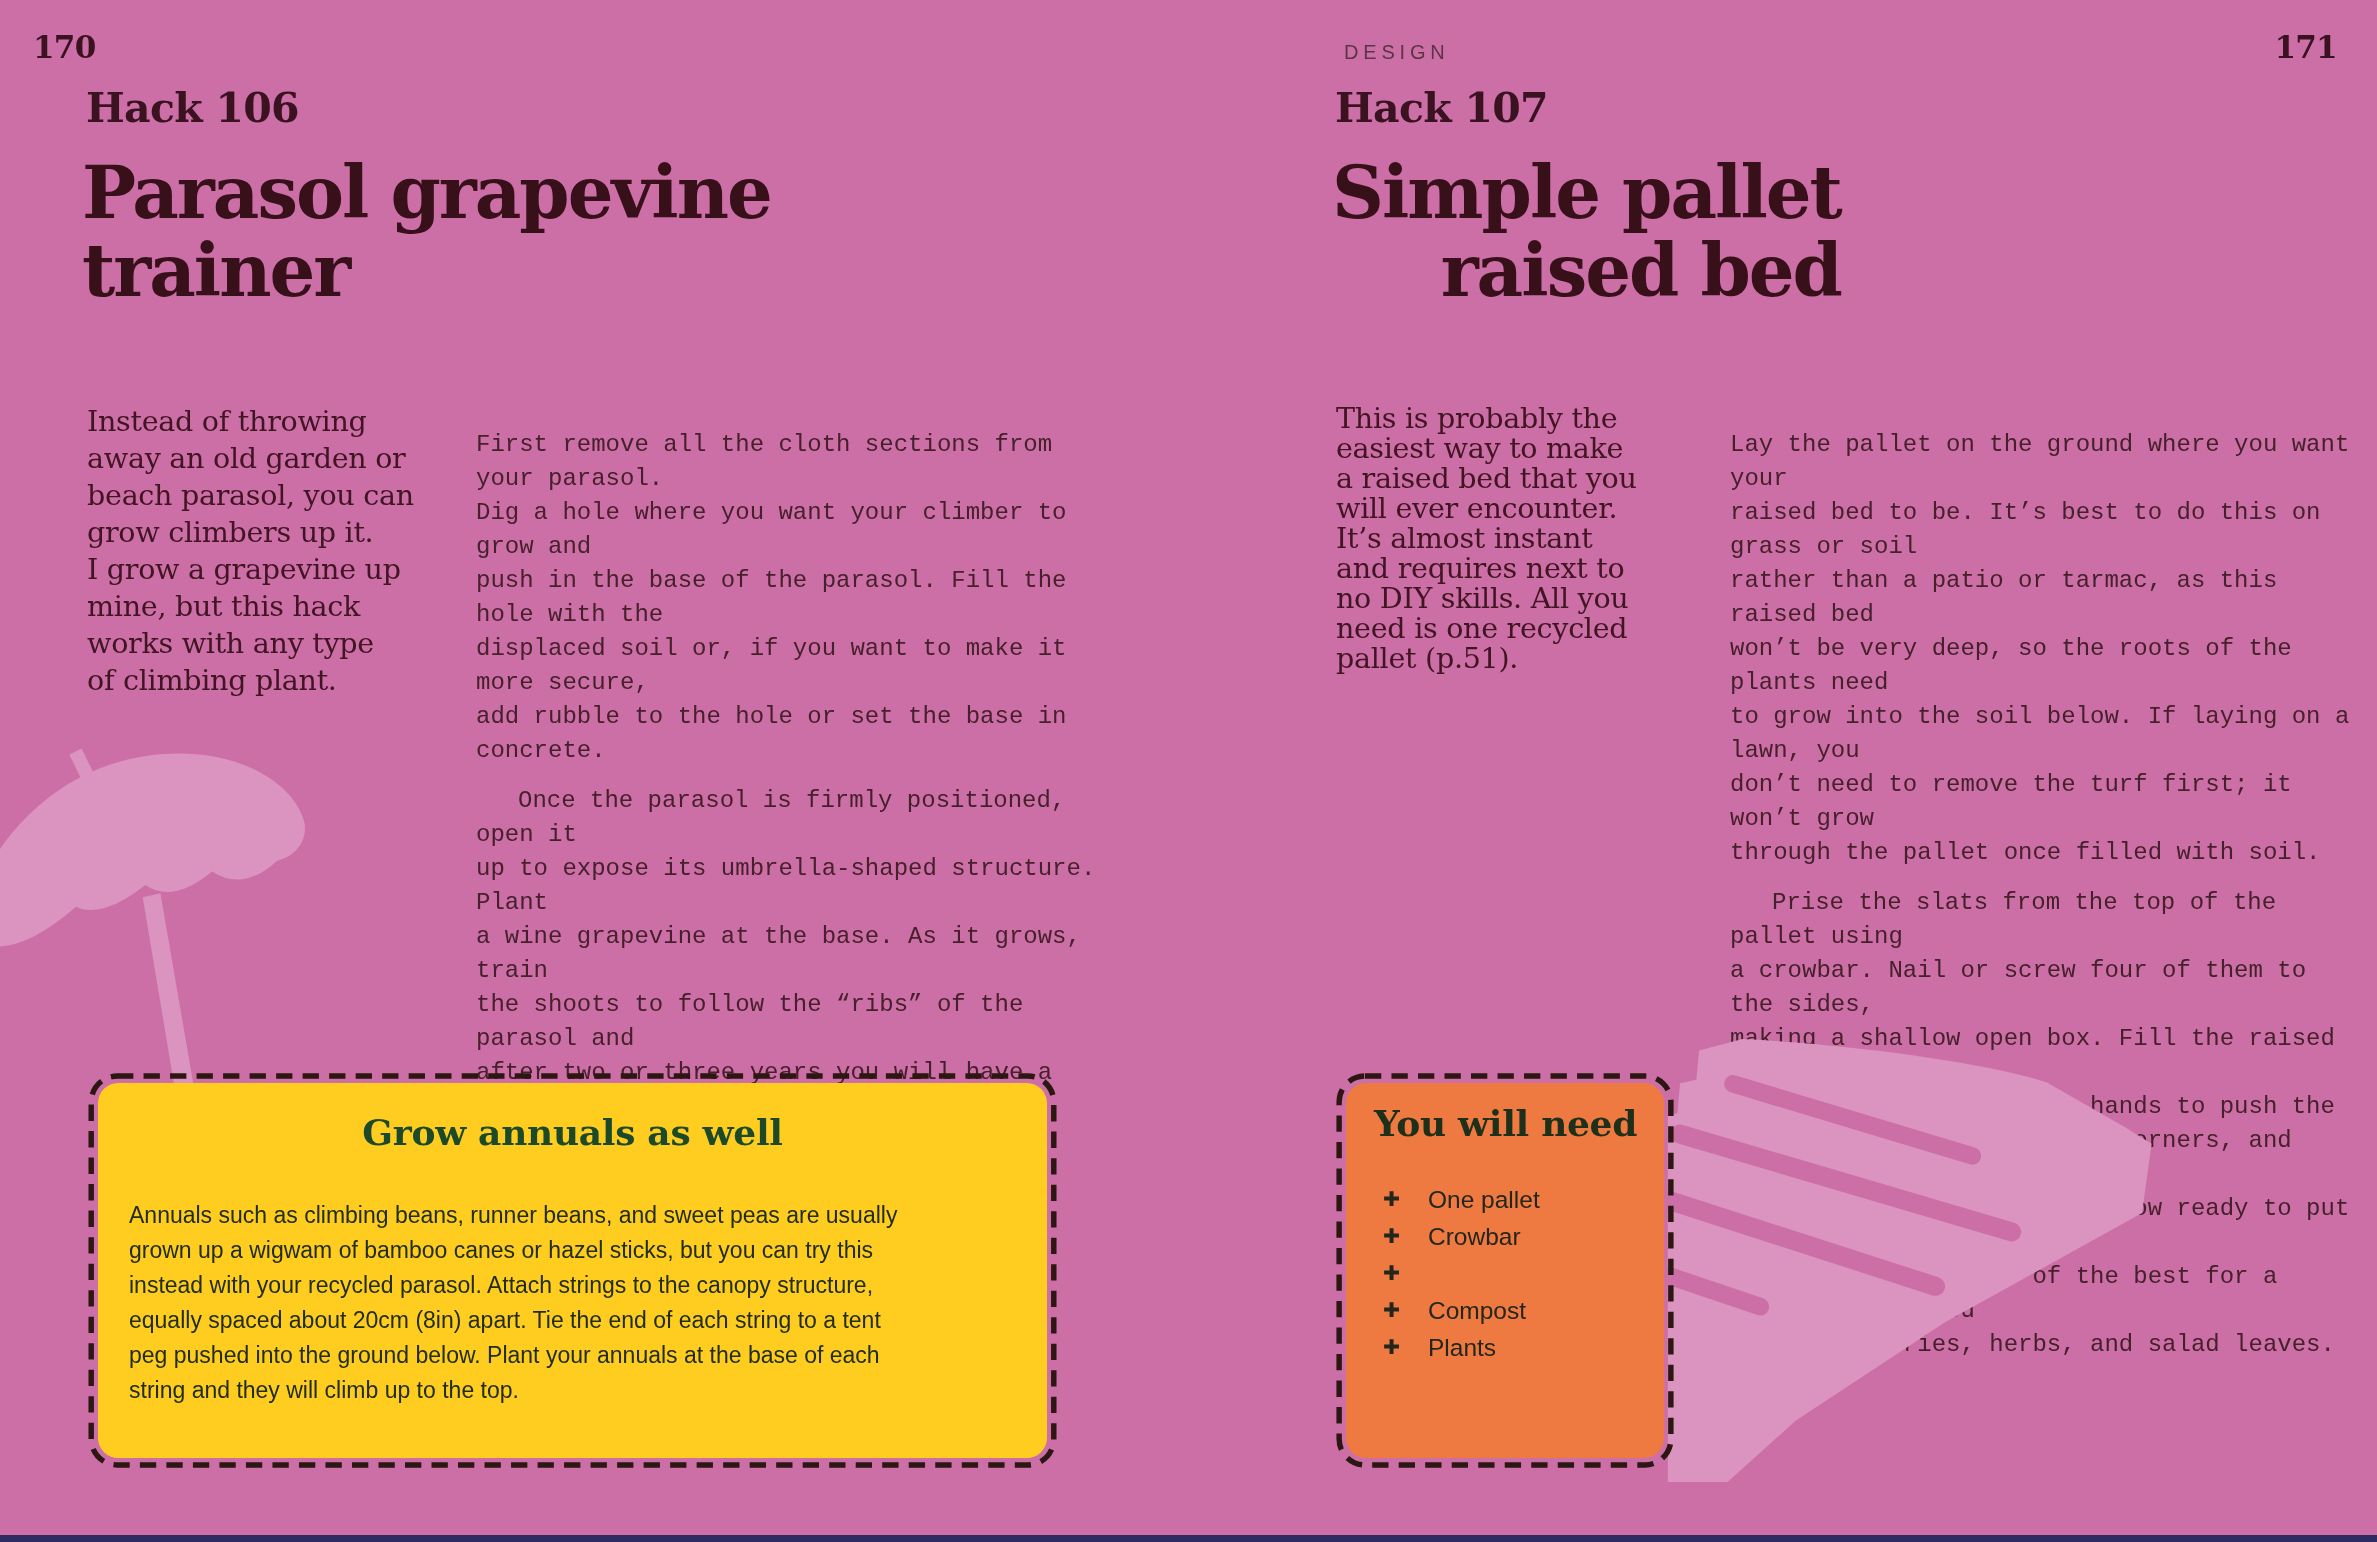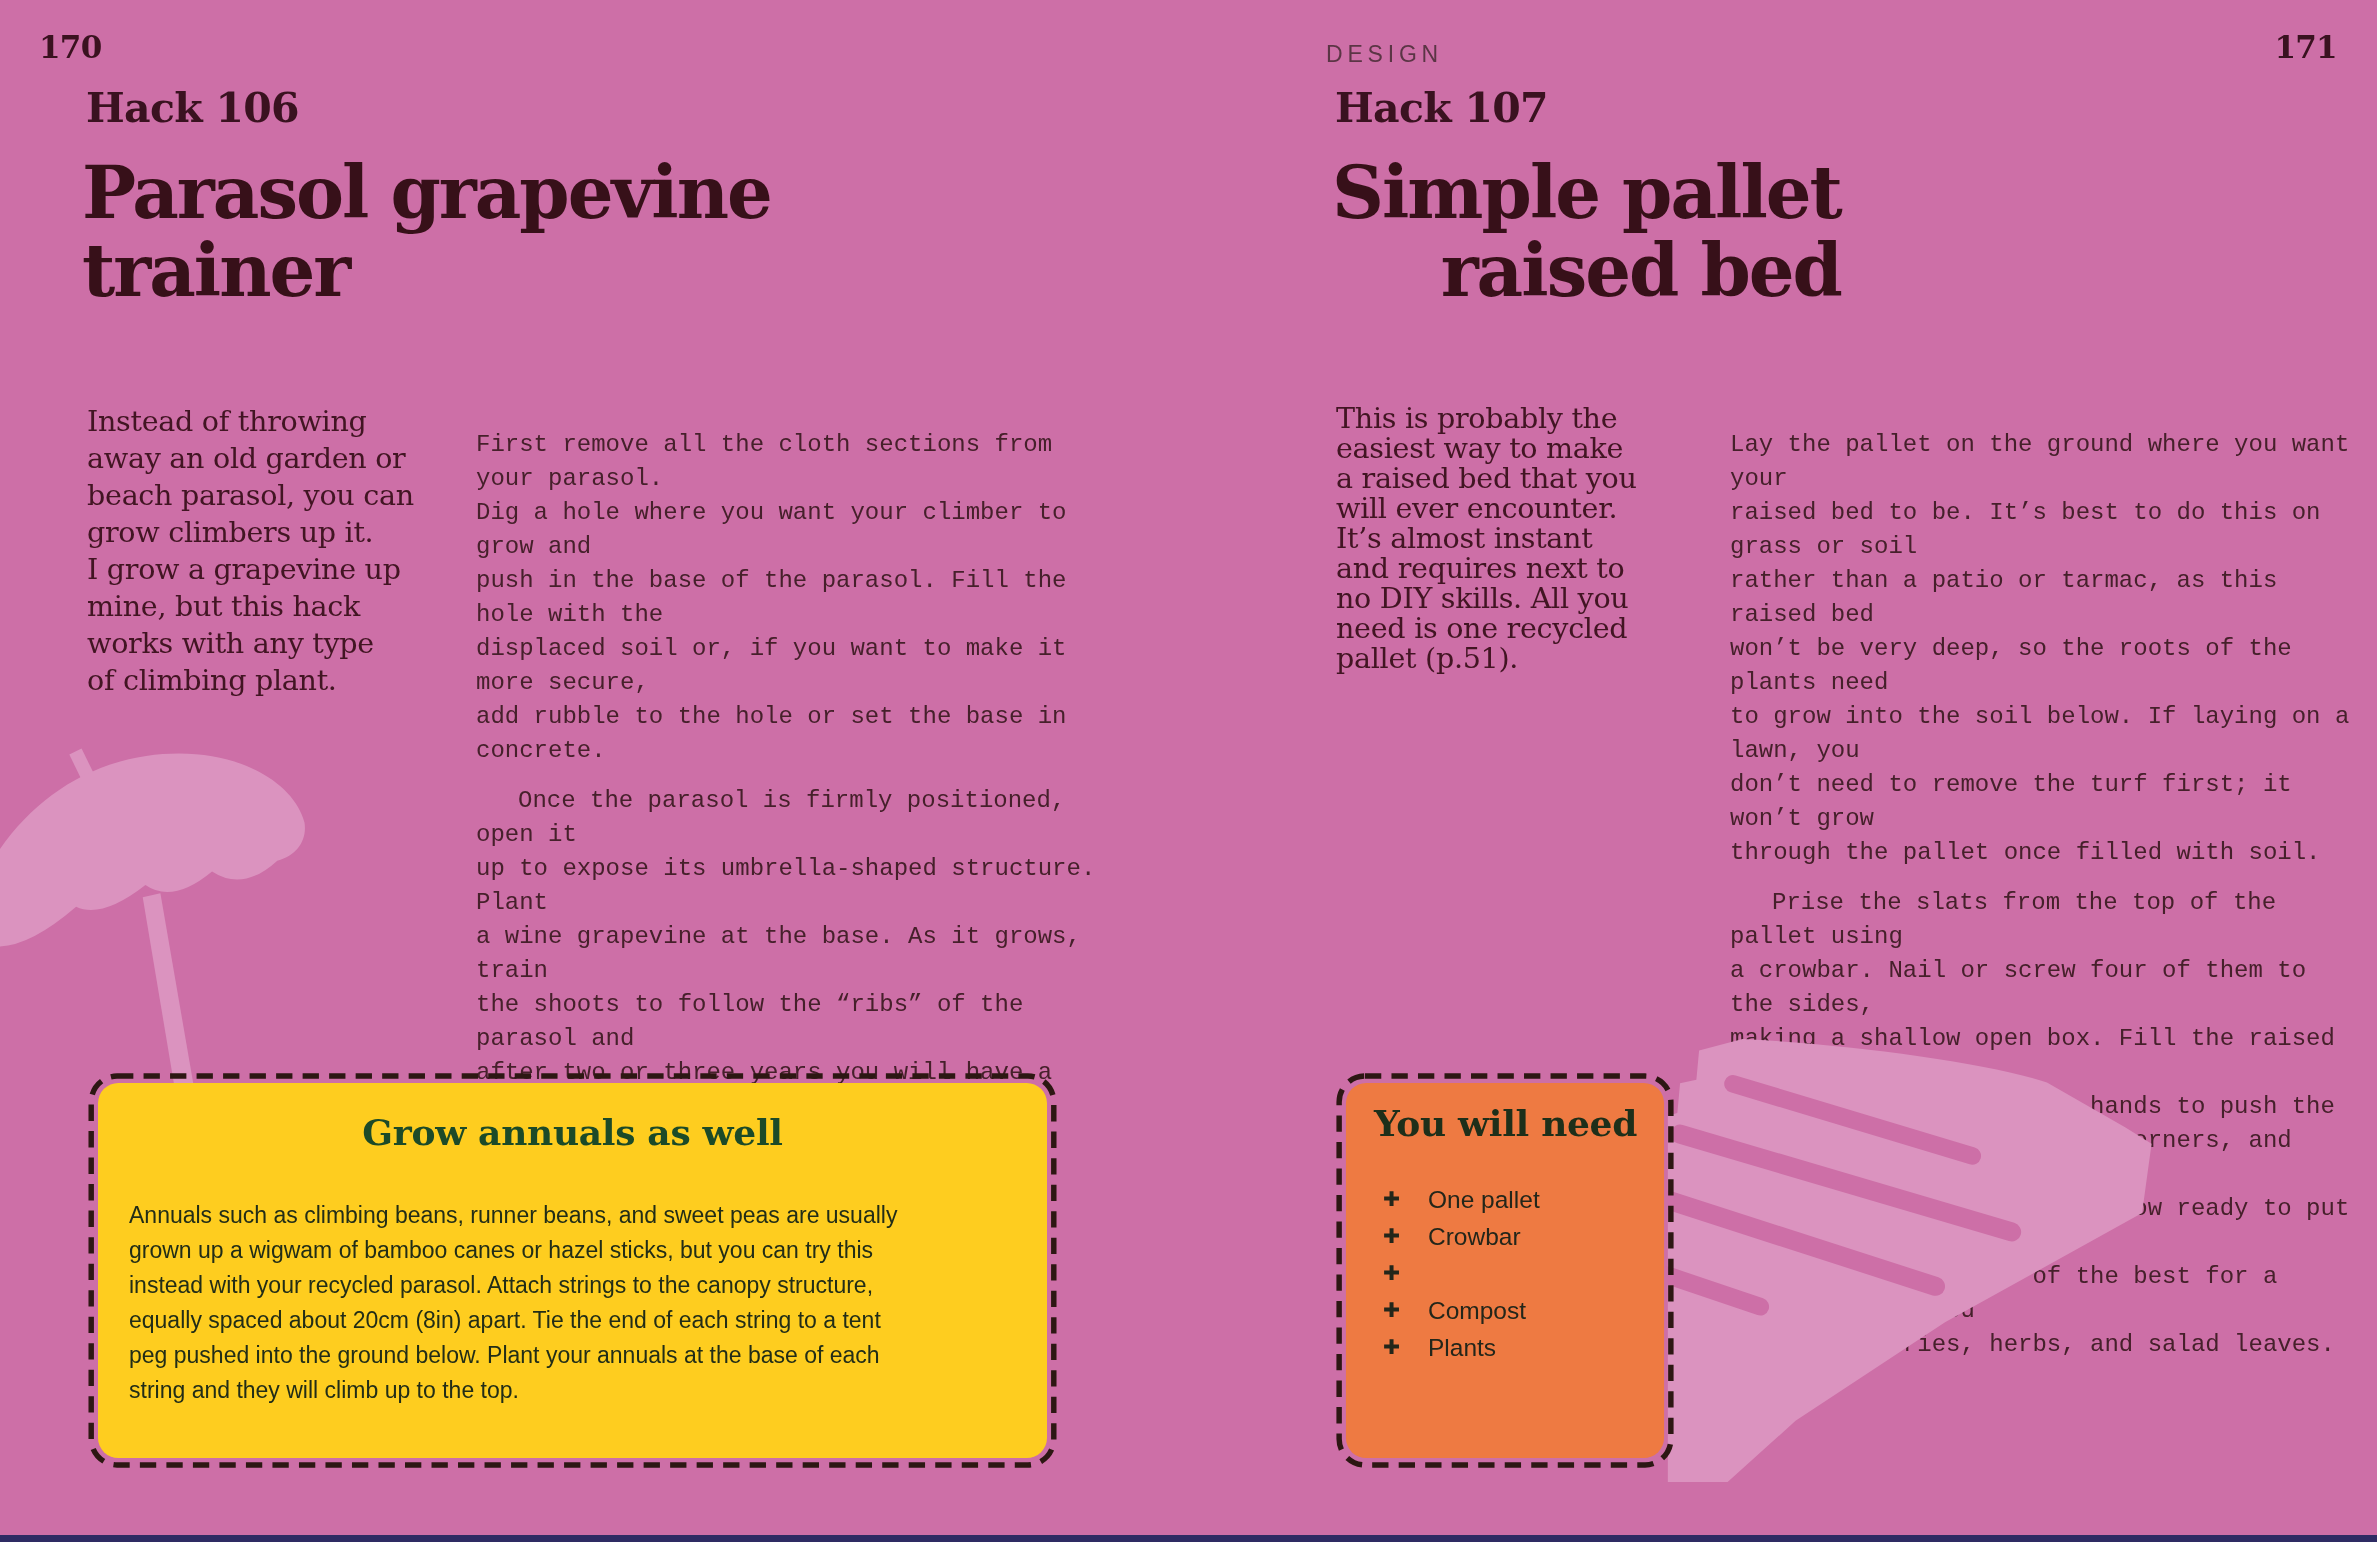--- a/index.html
+++ b/index.html
@@ -12,26 +12,26 @@
   }
   .page{position:absolute;top:0;width:1189px;height:1542px;}
   .page.left{left:0;}
   .page.right{left:1189px;}
 
   .pagenum{
     position:absolute;top:28.6px;
     font-family:"DejaVu Serif", serif;font-weight:700;
     font-size:31px;color:#3a1220;letter-spacing:-0.7px;
   }
-  .pagenum.pn-left{left:39px;}
+  .pagenum.pn-left{left:33px;}
   .pagenum.pn-right{right:41px;}
 
   .section-label{
-    position:absolute;left:137px;top:41px;
-    font-size:23px;letter-spacing:4.8px;color:#5b3545;
+    position:absolute;left:155px;top:41px;
+    font-size:20px;letter-spacing:4.8px;color:#5b3545;
   }
 
   .hack-label{
     position:absolute;left:86px;top:84px;
     font-family:"DejaVu Serif", serif;font-weight:700;
     font-size:41px;color:#3a1220;letter-spacing:-0.7px;
   }
   .page.right .hack-label{left:146px;}
 
   .page-title{

